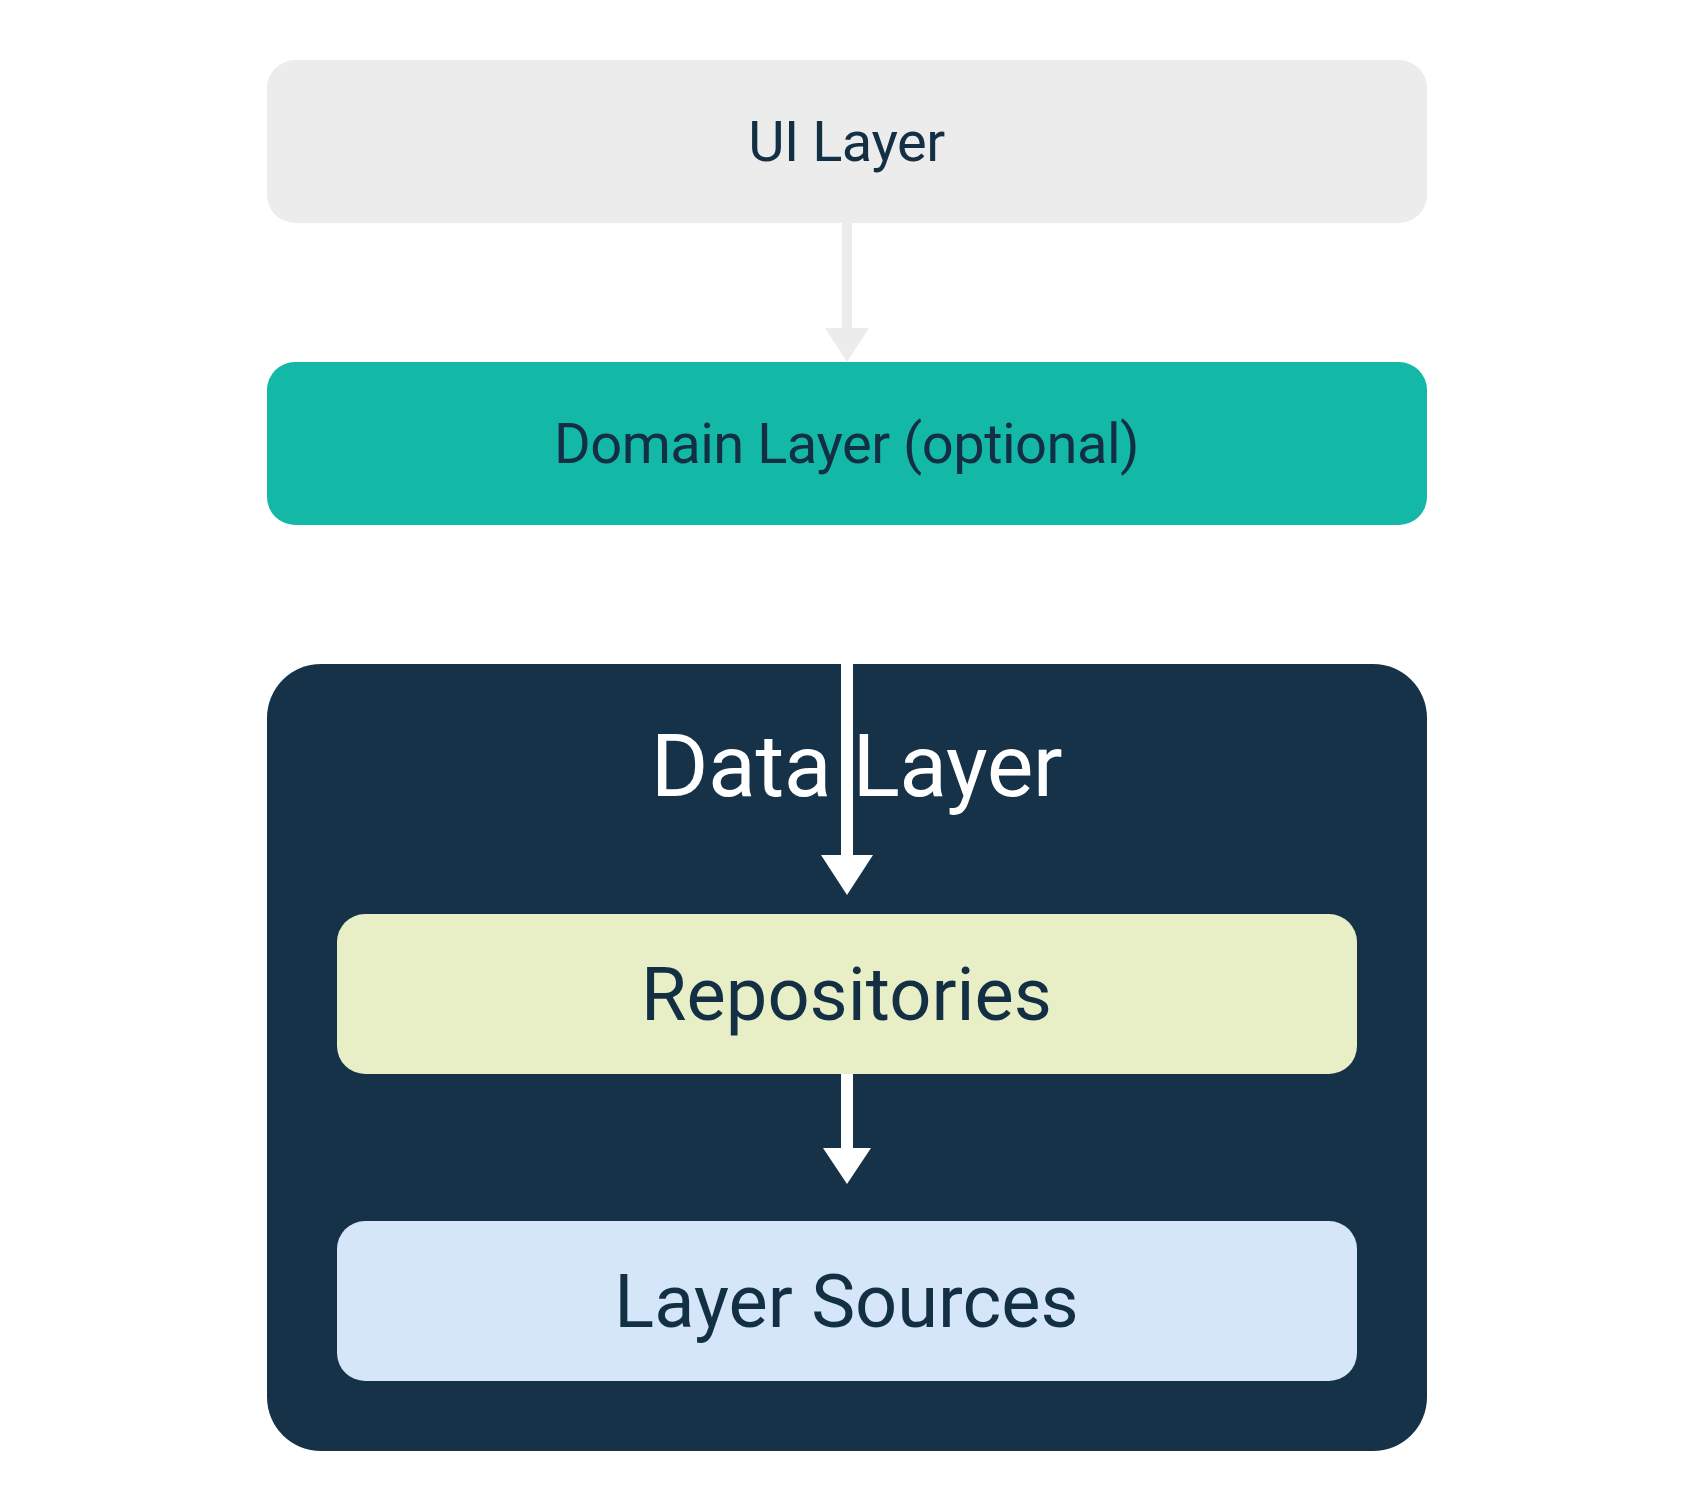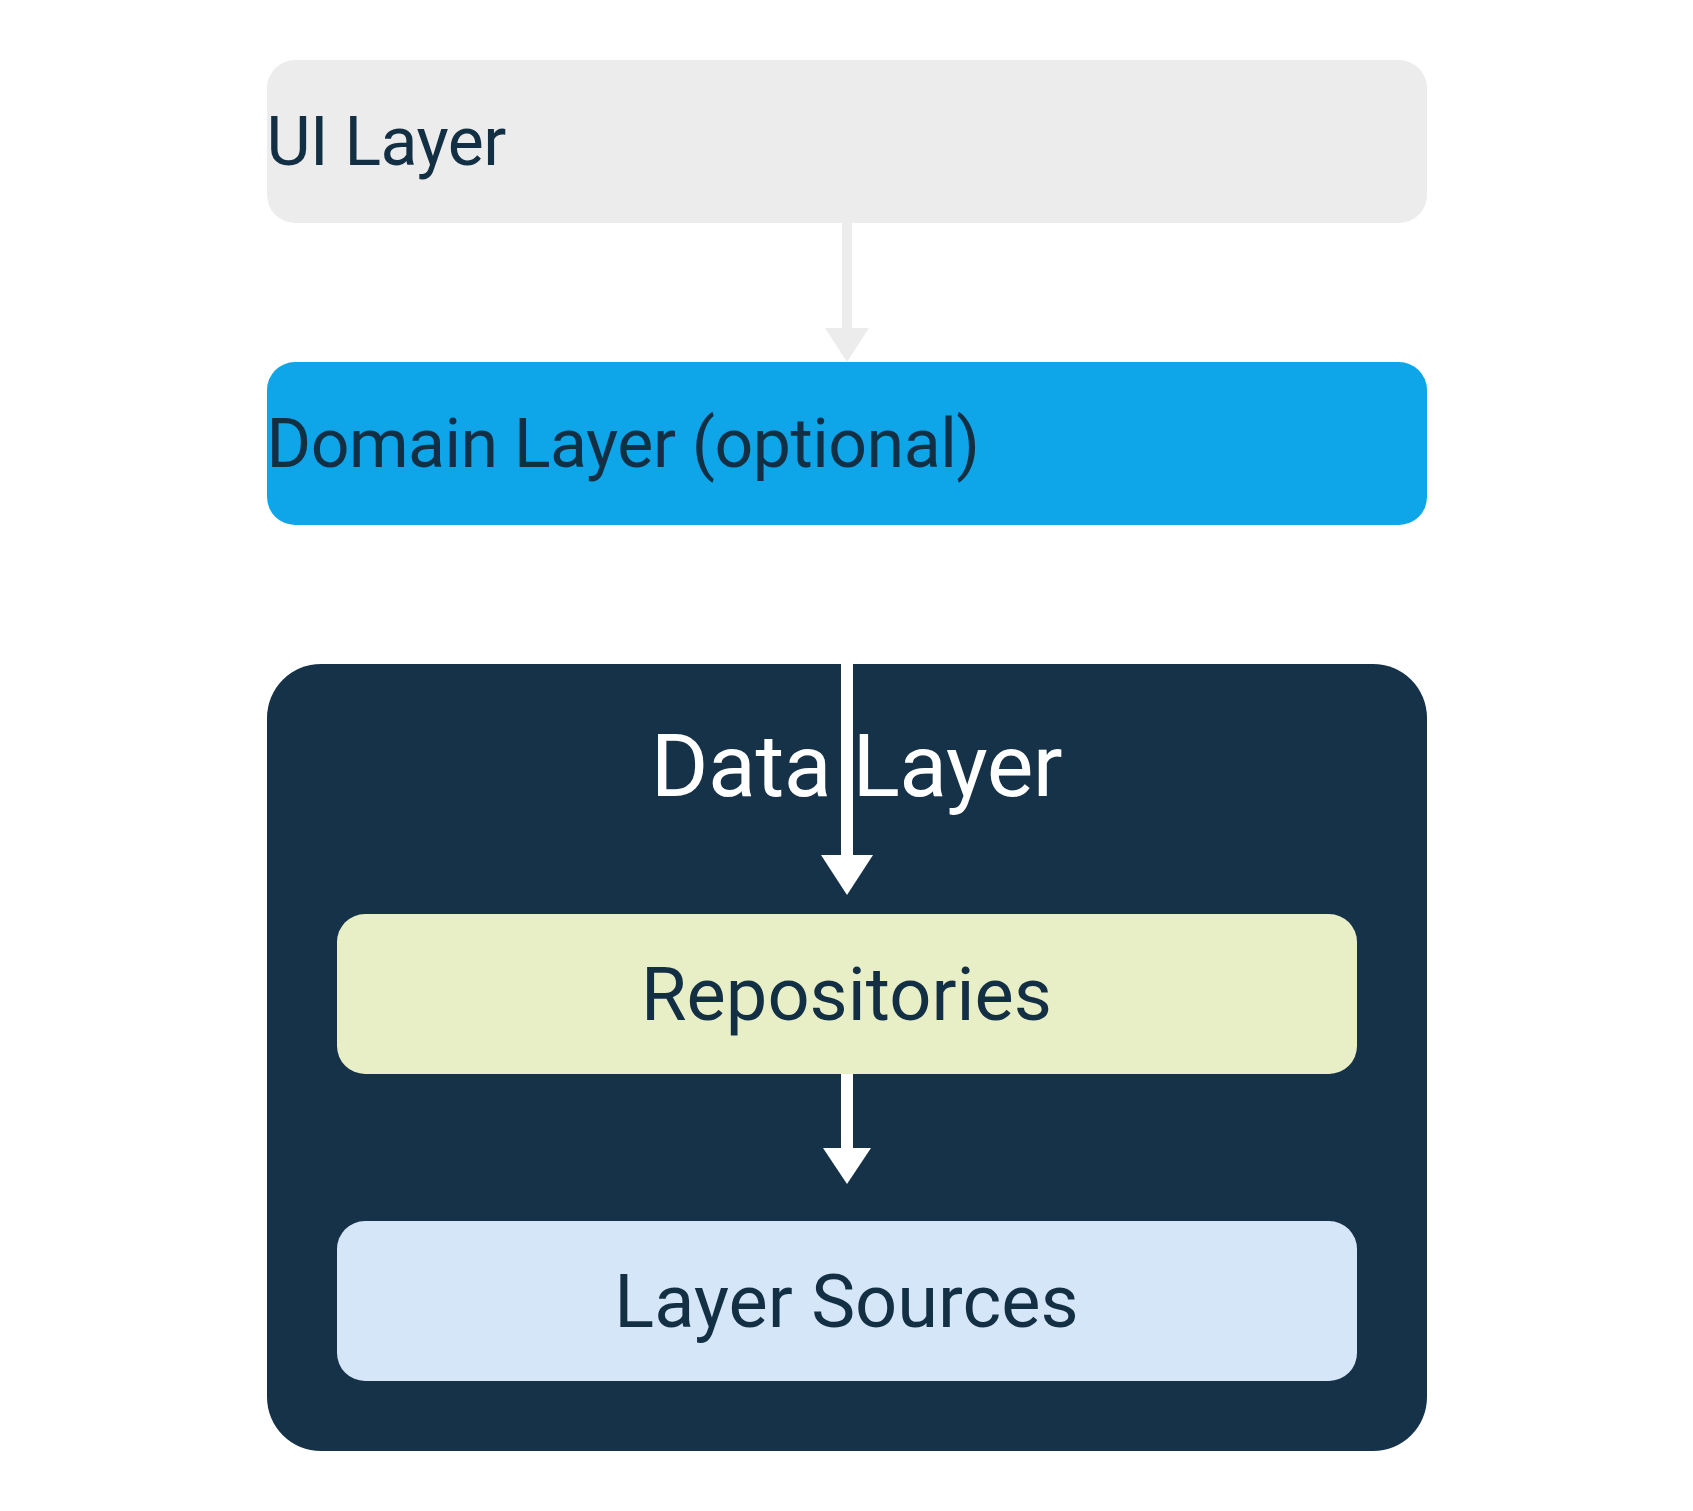--- a/index.html
+++ b/index.html
@@ -15,32 +15,32 @@
       padding: 60px 260px;
       display: flex;
       flex-direction: column;
       align-items: center;
     }
     .layer-box {
       width: 1160px;
       border-radius: 28px;
       display: flex;
       align-items: center;
-      justify-content: flex-start;
-      font-size: 68px;
+      justify-content: center;
+      font-size: 56px;
       font-weight: 400;
       letter-spacing: -0.5px;
     }
     .ui-layer {
       background: #ececec;
       color: #132f44;
       height: 200px;
     }
     .domain-layer {
-      background: #0ea5e9;
+      background: #14b8a6;
       color: #132f44;
       height: 200px;
     }
     .data-layer-container {
       background: #163248;
       width: 1160px;
       border-radius: 54px;
       padding: 50px 70px 70px 70px;
       display: flex;
       flex-direction: column;

